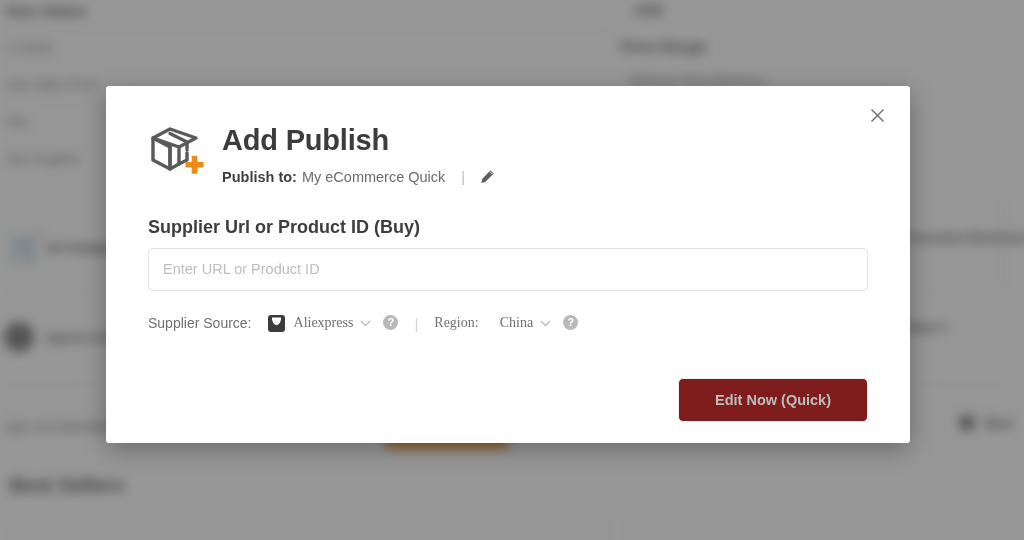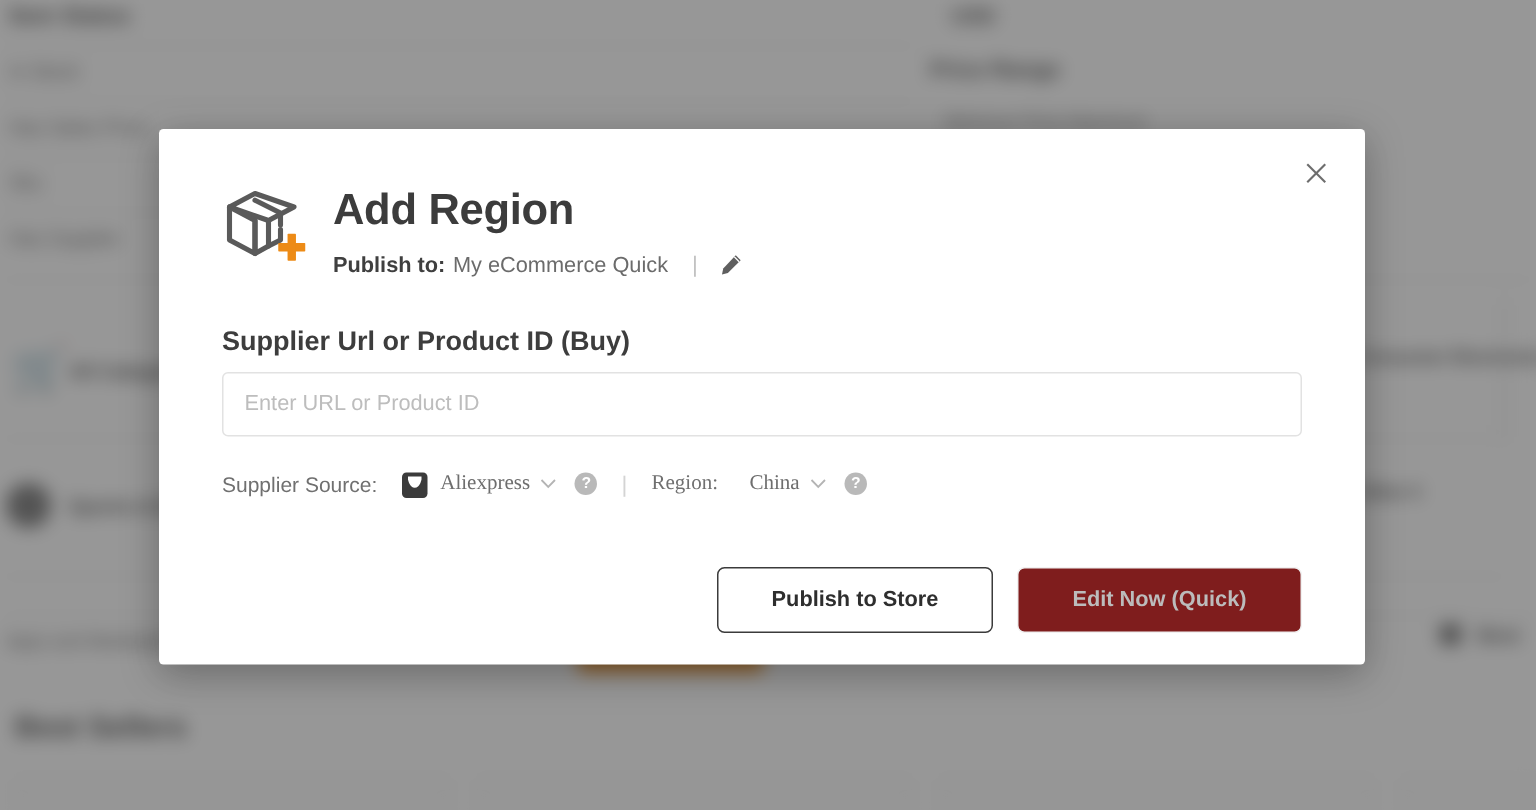--- a/index.html
+++ b/index.html
@@ -360,21 +360,21 @@
               <path d="M22 9.5 L39 18 L39 26"></path>
             </g>
             <g fill="#ed8b16">
               <rect x="37.5" y="38" width="18" height="5.6" rx="0.5"></rect>
               <rect x="43.7" y="31.8" width="5.6" height="18" rx="0.5"></rect>
             </g>
           </svg>
         </span>
 
         <div class="hdr-texts">
-          <div id="title">Add Region</div>
+          <div id="title">Add Publish</div>
           <div class="pub-row">
             <span class="pub-label">Publish to:</span>
             <span class="pub-store">My eCommerce Quick</span>
             <span class="pub-sep">|</span>
             <span class="pencil-btn">
               <svg width="15" height="15" viewBox="0 0 16 16" aria-hidden="true">
                 <path d="M11.2 1.3 L14.7 4.8 L5.6 13.9 L1.4 14.9 L2.3 10.6 Z" fill="#5f5f5f"></path>
                 <path d="M10.2 2.4 L13.6 5.8" stroke="#ffffff" stroke-width="1" fill="none"></path>
               </svg>
             </span>
@@ -418,19 +418,18 @@
             <svg width="11" height="7" viewBox="0 0 11 7" aria-hidden="true">
               <path d="M1 1 L5.5 5.6 L10 1" stroke="#b4b4b4" stroke-width="1.2" fill="none"></path>
             </svg>
           </span>
         </span>
 
         <span class="help">?</span>
       </div>
 
       <div class="footer">
-        <button class="btn" id="publish-btn">Publish to Store</button>
         <button class="btn" id="edit-btn" disabled="">Edit Now (Quick)</button>
       </div>
 
     </div>
   </div>
 </div>
 
 </body></html>

